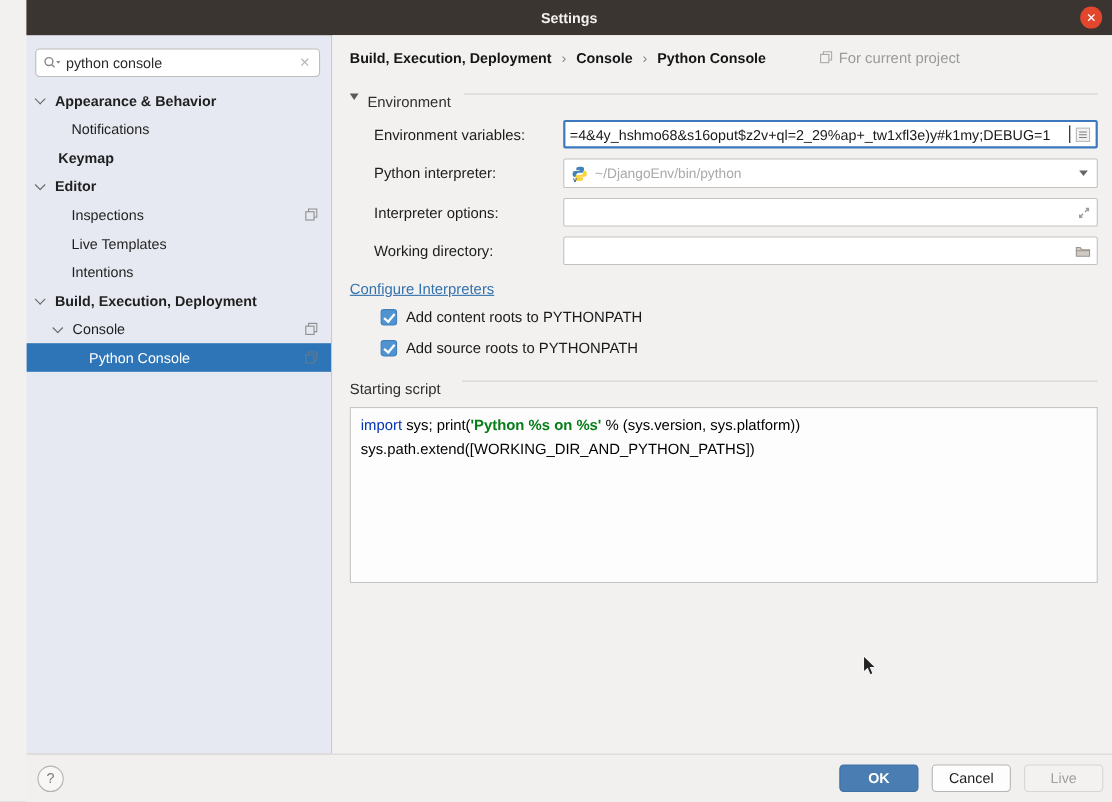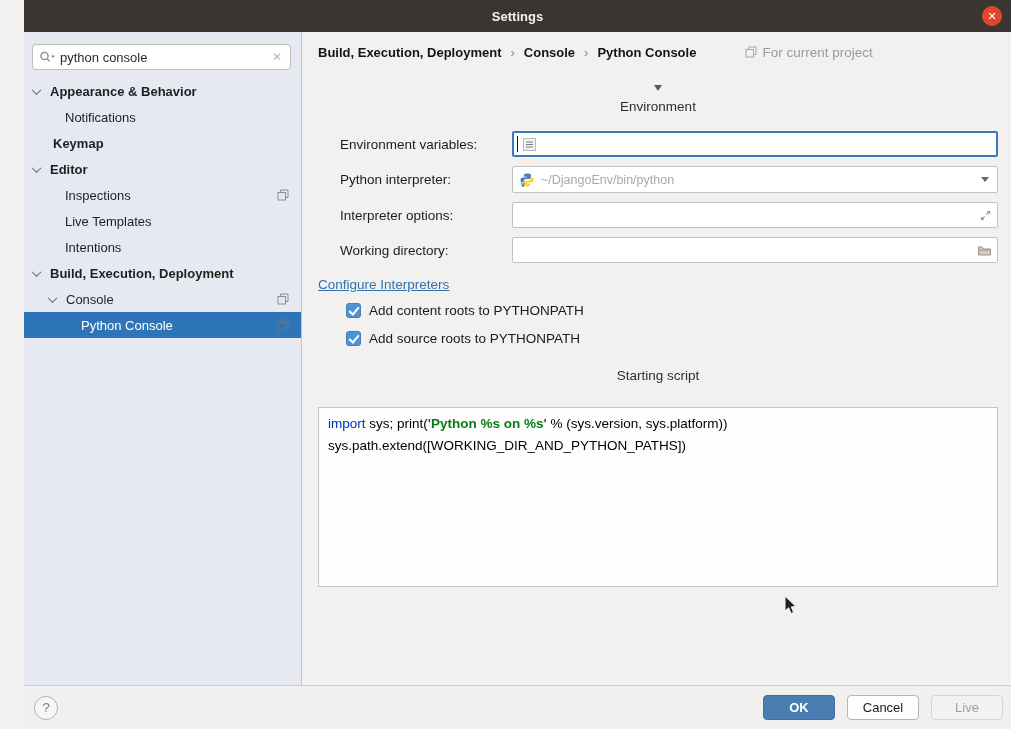--- a/index.html
+++ b/index.html
@@ -41,21 +41,21 @@
   .sp40{width:41px;flex:0 0 41px}.sp56{width:57px;flex:0 0 57px}
   .row-copy { margin-left:auto; margin-right:12px; display:flex; }
 
   
   .crumbs { display:flex; align-items:center; gap:9px; height:16px; }
   .crumb { font-weight:bold; font-size:13px; color:#141414; }
   .crumb-sep { color:#8b8b8b; font-size:13px; }
   .scope { margin-left:40px; color:#9a9a9a; display:flex; align-items:center; gap:5px; font-size:13.5px; }
 
   
-  .sect { display:flex; align-items:center; gap:8px;flex-direction:column; }
+  .sect { display:flex; gap:8px; }
   .sect-env { margin-top:25px; }
   .sect-script { margin-top:19px;gap:15px; }
   .tri-down { width:0; height:0; border-left:4.5px solid transparent; border-right:4.5px solid transparent;
               border-top:6px solid #5a5a5a; }
   .sect-label { color:#2e2e2e; font-size:13.5px; }
   .sect-line { flex:1; height:1px; background:#d4d2d0; margin-left:4px; }
 
   
   .frm-row { display:flex; align-items:center; margin-top:9px;margin-left:22px; }
   .frm-label { width:172px; flex:0 0 172px; font-size:13.5px; color:#1c1c1c; }
@@ -78,21 +78,21 @@
 
   .chk-row { display:flex; align-items:flex-start; gap:8px; margin-top:11px; height:18px;margin-left:28px; }
   .chk-row + .chk-row { margin-top:10px; }
   .checkbox { width:15px; height:15px; border-radius:3px; background:#4f94d1; border:1px solid #3f7fba;
               position:relative; flex:0 0 15px; }
   .checkbox::after { content:""; position:absolute; left:4px; top:1px; width:4px; height:8px;
                      border-right:2px solid #fff; border-bottom:2px solid #fff; transform:rotate(40deg); }
   .chk-label { font-size:13.5px; color:#1a1a1a; }
 
   
-  .code-box { margin-top:9px; height:180px; background:#fdfdfd; border:1px solid #c5c5c5;
+  .code-box { margin-top:9px; height:160px; background:#fdfdfd; border:1px solid #c5c5c5;
               padding:5px 9px; font-size:13.5px; line-height:22px; color:#000; overflow:hidden; }
   .kw { color:#0033b3; }
   .str { color:#067d17; font-weight:bold; }
 
   
   .footer { flex:0 0 44px; height:44px; background:#f2f0ef; border-top:1px solid #d0cecd;
             display:flex; align-items:center; padding:0 8px 0 10px; }
   .help-btn { width:24px; height:24px; border-radius:50%; border:1px solid #b3b3b3; background:#f8f7f6;
               color:#7a7a7a; font-size:13px; display:flex; align-items:center; justify-content:center; }
   .footer-btns { margin-left:auto; display:flex; gap:12px; }
@@ -217,20 +217,21 @@
 
       <div class="sect sect-env">
         <span class="tri-down"></span>
         <span class="sect-label">Environment</span>
         <span class="sect-line"></span>
       </div>
 
       <div class="frm-row">
         <span class="frm-label">Environment variables:</span>
         <div class="field focused">
+          <input type="text" value="=4&amp;4y_hshmo68&amp;s16oput$z2v+ql=2_29%ap+_tw1xfl3e)y#k1my;DEBUG=1" style="">
           <span class="caret-bar"></span>
           <span class="trail">
             <svg width="15" height="15" viewBox="0 0 15 15">
                 <rect x="1.5" y="1.5" width="12" height="12" fill="#f2f2f2" stroke="#b9b9b9"></rect>
                 <line x1="4" y1="5" x2="11" y2="5" stroke="#7e7e7e"></line>
                 <line x1="4" y1="7.5" x2="11" y2="7.5" stroke="#7e7e7e"></line>
                 <line x1="4" y1="10" x2="11" y2="10" stroke="#7e7e7e"></line>
               </svg>
           </span>
         </div>

